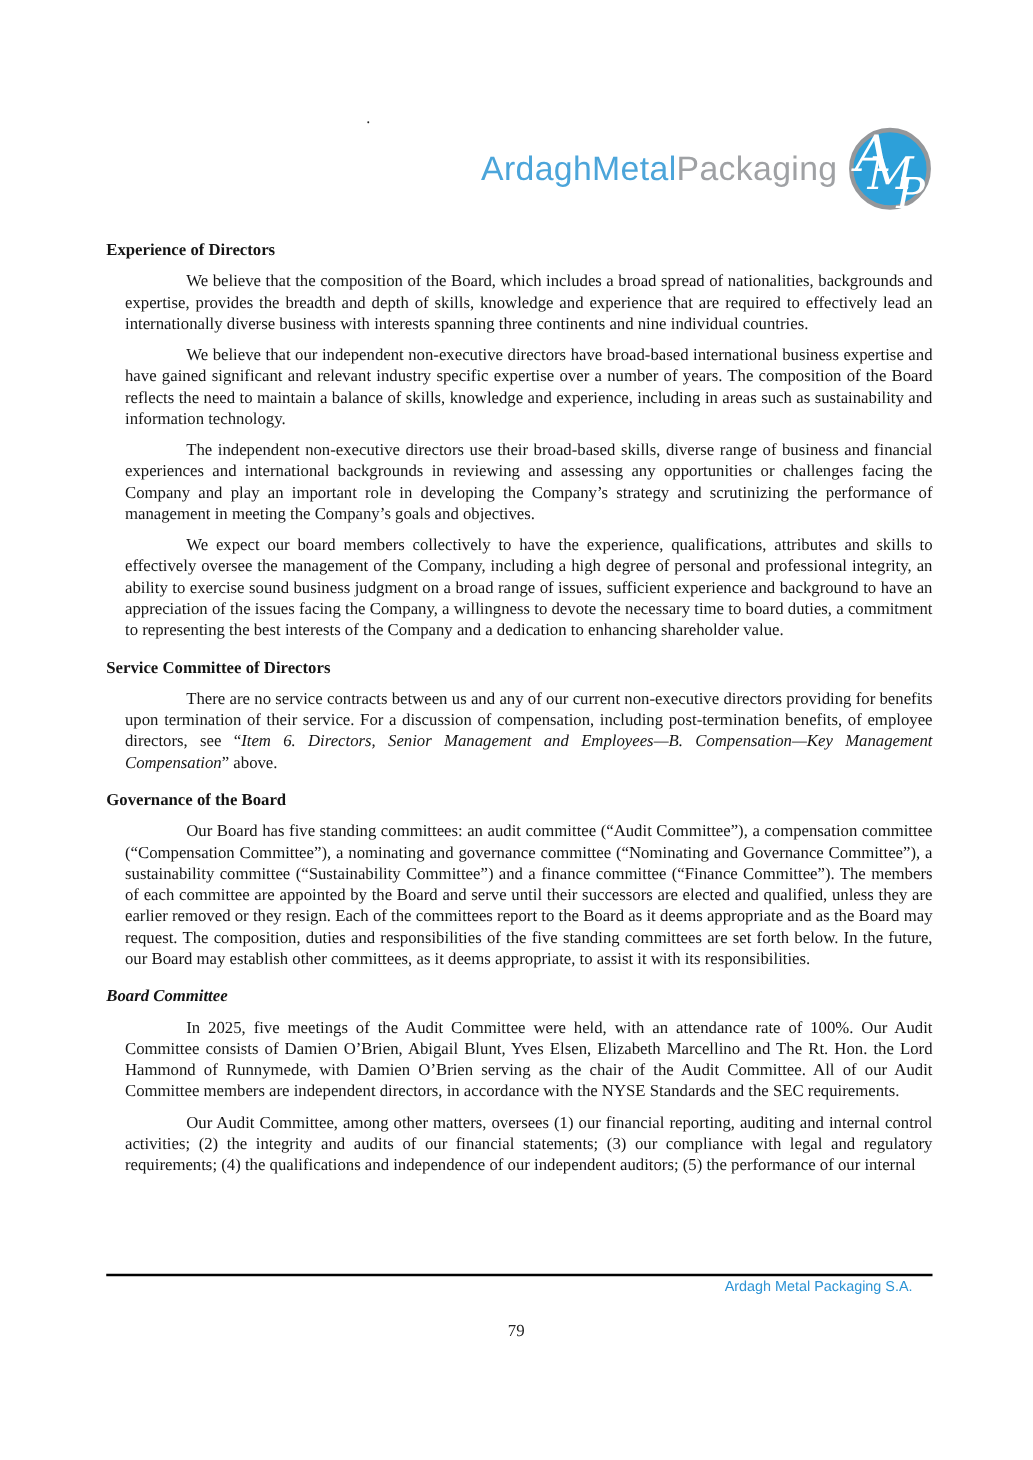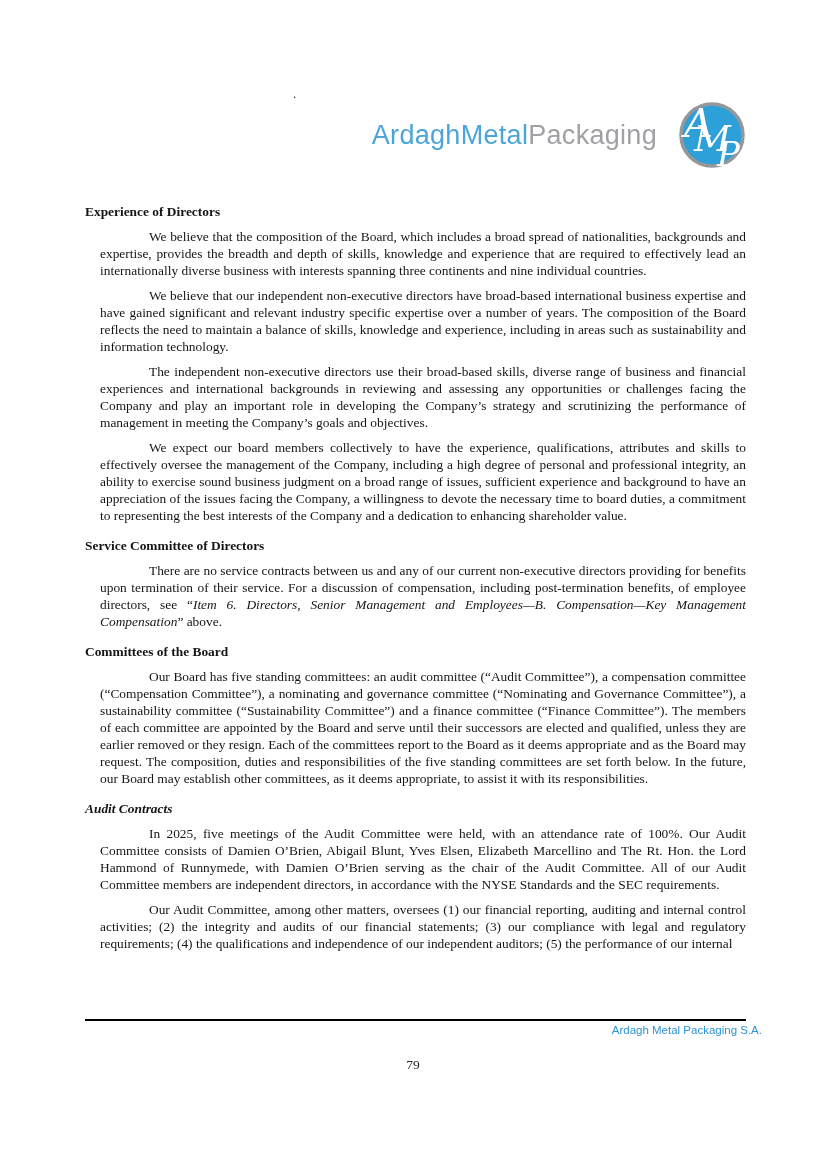--- a/index.html
+++ b/index.html
@@ -20,21 +20,21 @@
     top: 86px;
     font-size: 13px;
     color: #222;
   }
   .logo {
     position: absolute;
     top: 100px;
     right: 79px;
     display: flex;
     align-items: center;
-    gap: 20px;
+    gap: 7px;
   }
   .logo-text {
     font-family: "Liberation Sans", sans-serif;
     font-size: 27px;
     font-weight: 400;
     letter-spacing: 0.3px;
     white-space: nowrap;
   }
   .logo-mark { display: block; overflow: visible; }
   .logo-mark text {
@@ -47,37 +47,37 @@
     top: 185px;
     width: 661px;
     font-size: 13.4px;
     line-height: 17px;
     text-align: justify;
   }
   .heading {
     font-weight: 700;
     margin: 13px 0 0 0;
   }
-  .heading:first-child { margin-top: 18px; }
+  .heading:first-child { margin-top: 6px; }
   .heading.italic { font-style: italic; }
   .para {
     margin: 8px 0 0 15px;
     text-indent: 49px;
   }
   .para em { font-style: italic; }
   .footer-line {
     position: absolute;
     left: 85px;
     top: 1019px;
     width: 661px;
     border-top: 2px solid #000;
   }
   .footer-company {
     position: absolute;
-    right: 64px;
+    right: 96px;
     top: 1024px;
     font-family: "Liberation Sans", sans-serif;
     font-size: 11.5px;
     text-align: center;
   }
   .page-number {
     position: absolute;
     left: 0;
     right: 0;
     top: 1057px;
@@ -104,23 +104,23 @@
   </div>
 
   <div class="content" id="sections">
       <div class="heading">Experience of Directors</div>
       <p class="para"><span>We believe that the composition of the Board, which includes a broad spread of nationalities, backgrounds and expertise, provides the breadth and depth of skills, knowledge and experience that are required to effectively lead an internationally diverse business with interests spanning three continents and nine individual countries.</span></p>
       <p class="para"><span>We believe that our independent non-executive directors have broad-based international business expertise and have gained significant and relevant industry specific expertise over a number of years. The composition of the Board reflects the need to maintain a balance of skills, knowledge and experience, including in areas such as sustainability and information technology.</span></p>
       <p class="para"><span>The independent non-executive directors use their broad-based skills, diverse range of business and financial experiences and international backgrounds in reviewing and assessing any opportunities or challenges facing the Company and play an important role in developing the Company’s strategy and scrutinizing the performance of management in meeting the Company’s goals and objectives.</span></p>
       <p class="para"><span>We expect our board members collectively to have the experience, qualifications, attributes and skills to effectively oversee the management of the Company, including a high degree of personal and professional integrity, an ability to exercise sound business judgment on a broad range of issues, sufficient experience and background to have an appreciation of the issues facing the Company, a willingness to devote the necessary time to board duties, a commitment to representing the best interests of the Company and a dedication to enhancing shareholder value.</span></p>
       <div class="heading">Service Committee of Directors</div>
       <p class="para"><span>There are no service contracts between us and any of our current non-executive directors providing for benefits upon termination of their service. For a discussion of compensation, including post-termination benefits, of employee directors, see “</span><em>Item 6. Directors, Senior Management and Employees—B. Compensation—Key Management Compensation</em><span>” above.</span></p>
-      <div class="heading">Committees of the Board</div>
+      <div class="heading">Governance of the Board</div>
       <p class="para"><span>Our Board has five standing committees: an audit committee (“Audit Committee”), a compensation committee (“Compensation Committee”), a nominating and governance committee (“Nominating and Governance Committee”), a sustainability committee (“Sustainability Committee”) and a finance committee (“Finance Committee”). The members of each committee are appointed by the Board and serve until their successors are elected and qualified, unless they are earlier removed or they resign. Each of the committees report to the Board as it deems appropriate and as the Board may request. The composition, duties and responsibilities of the five standing committees are set forth below. In the future, our Board may establish other committees, as it deems appropriate, to assist it with its responsibilities.</span></p>
-      <div class="heading italic">Audit Contracts</div>
+      <div class="heading italic">Board Committee</div>
       <p class="para"><span>In 2025, five meetings of the Audit Committee were held, with an attendance rate of 100%. Our Audit Committee consists of Damien O’Brien, Abigail Blunt, Yves Elsen, Elizabeth Marcellino and The Rt. Hon. the Lord Hammond of Runnymede, with Damien O’Brien serving as the chair of the Audit Committee. All of our Audit Committee members are independent directors, in accordance with the NYSE Standards and the SEC requirements.</span></p>
       <p class="para"><span>Our Audit Committee, among other matters, oversees (1) our financial reporting, auditing and internal control activities; (2) the integrity and audits of our financial statements; (3) our compliance with legal and regulatory requirements; (4) the qualifications and independence of our independent auditors; (5) the performance of our internal</span></p>
     </div>
 
   <div class="footer-line"></div>
   <div class="footer-company" style="color: rgb(45, 147, 212);">Ardagh Metal Packaging S.A.</div>
   <div class="page-number">79</div>
 
 </div>
 

